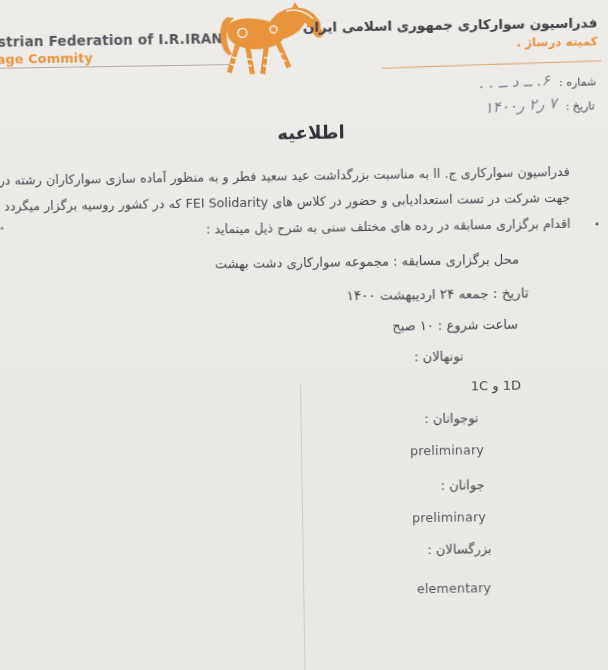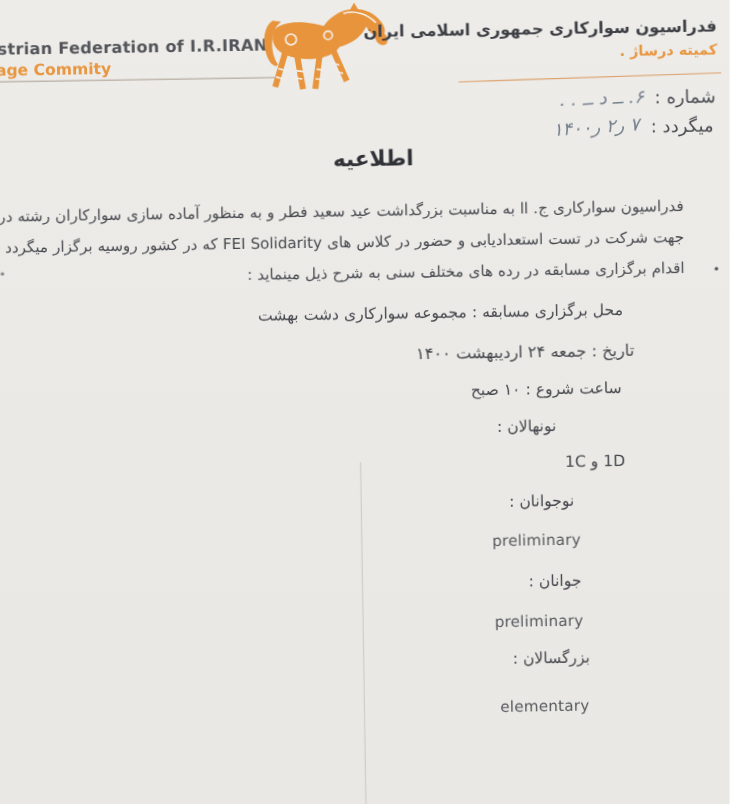--- a/index.html
+++ b/index.html
@@ -21,21 +21,21 @@
   .rule-left{position:absolute;left:-7px;top:63px;width:244px;border-top:1.6px solid #b5aa9d;}
   .logo{position:absolute;left:221px;top:2px;}
   .hdr-right{position:absolute;right:6px;top:19px;text-align:right;direction:rtl;}
   .hdr-right .l1{font-weight:bold;font-size:13.5px;color:#3d3f45;white-space:nowrap;}
   .hdr-right .l2{font-weight:bold;font-size:12px;color:#e8963f;margin-top:4px;white-space:nowrap;}
   .rule-right{position:absolute;right:3px;top:67px;width:219px;border-top:1.4px solid #dda06a;transform:rotate(-1.1deg);}
   
   .meta-row{position:absolute;direction:rtl;display:flex;align-items:baseline;gap:9px;}
   .meta-number{right:8px;top:76px;}
   .meta-date{right:10px;top:100px;}
-  .meta-label{font-size:15px;color:#4a4c52;white-space:nowrap;}
+  .meta-label{font-size:11px;color:#4a4c52;white-space:nowrap;}
   .meta-value{
     font-size:15px;color:#76808d;font-style:italic;letter-spacing:1.5px;
     white-space:nowrap;transform:rotate(-3deg);
   }
   .meta-number .meta-value{transform:rotate(-1.5deg);letter-spacing:2px;}
   
   .title{
     position:absolute;top:122px;left:calc(50% + 10px);transform:translateX(-50%);
     font-size:18px;font-weight:bold;color:#303238;direction:rtl;white-space:nowrap;
   }
@@ -103,21 +103,21 @@
     <div class="l1">فدراسیون سوارکاری جمهوری اسلامی ایران</div>
     <div class="l2">کمیته درساژ .</div>
   </div>
   <div class="rule-right"></div>
 
   <div class="meta-row meta-number">
     <span class="meta-label">شماره :</span>
     <span class="meta-value">۶. ــ د ــ . .</span>
   </div>
   <div class="meta-row meta-date">
-    <span class="meta-label">میگردد :</span>
+    <span class="meta-label">تاریخ :</span>
     <span class="meta-value">۷ ر۲ ر۱۴۰۰</span>
   </div>
 
   <div class="title">اطلاعیه</div>
 
   <div class="bodytext">
     <div class="bline">فدراسیون سوارکاری ج. اا به مناسبت بزرگداشت عید سعید فطر و به منظور آماده سازی سوارکاران رشته درساژ</div>
     <div class="bline">جهت شرکت در تست استعدادیابی و حضور در کلاس های FEI Solidarity که در کشور روسیه برگزار میگردد</div>
     <div class="bline">اقدام برگزاری مسابقه در رده های مختلف سنی به شرح ذیل مینماید :</div>
   </div>

